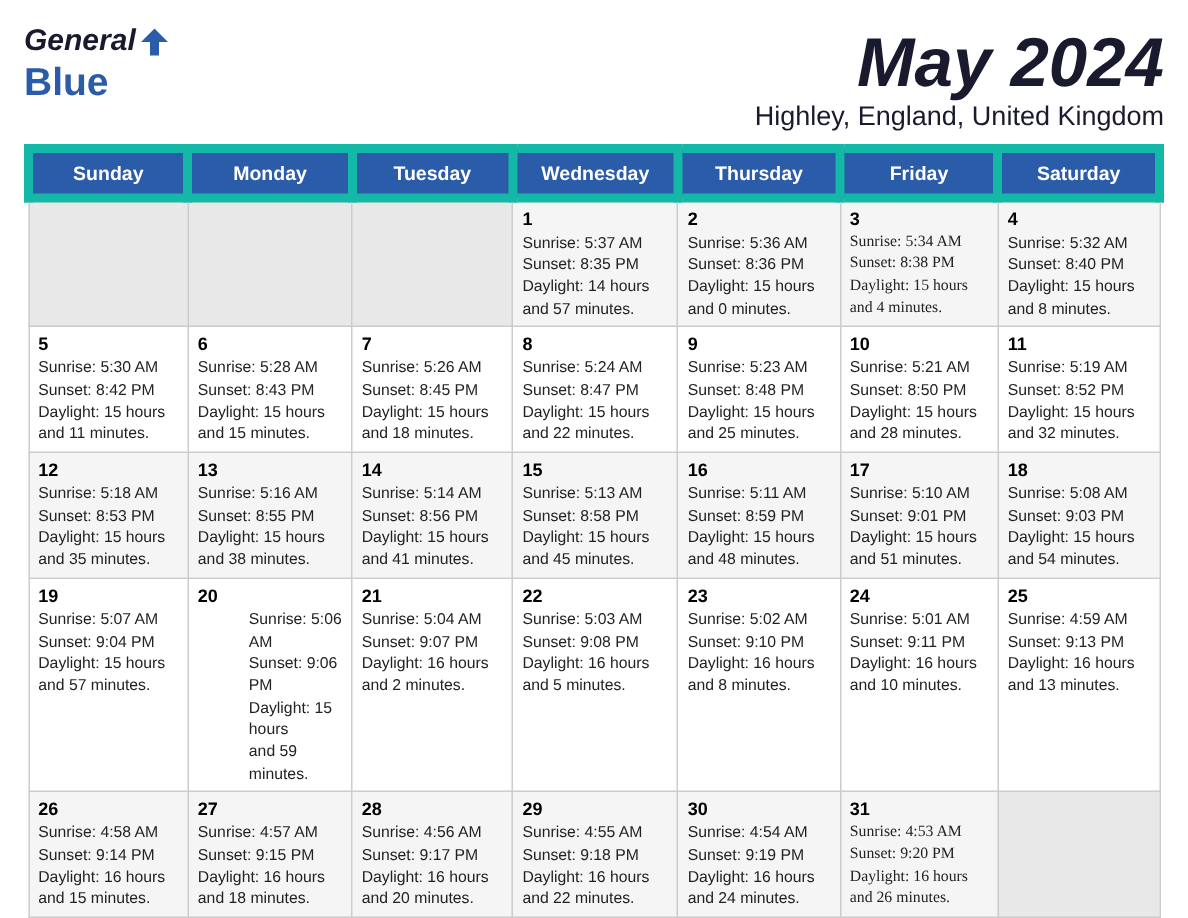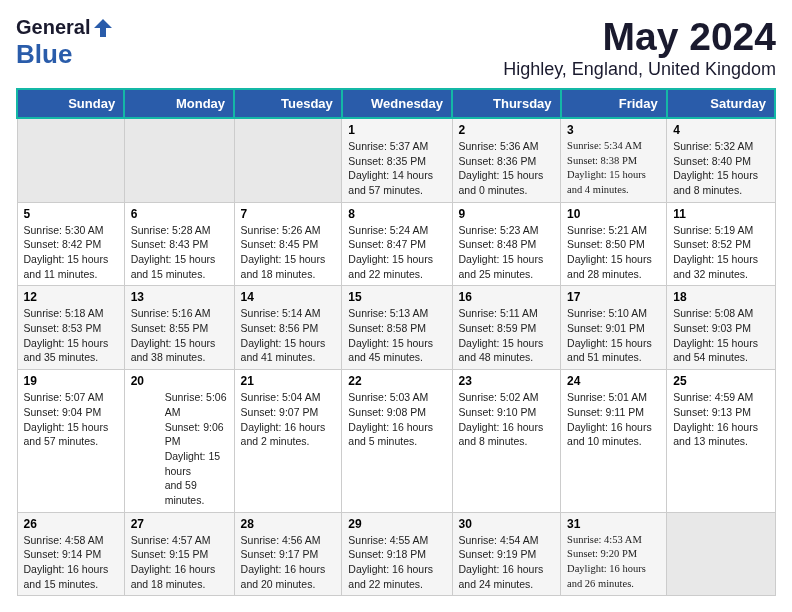--- a/index.html
+++ b/index.html
@@ -18,59 +18,61 @@
     }
     .logo {
       display: flex;
       flex-direction: column;
       align-items: flex-start;
     }
     .logo-text {
       display: flex;
       align-items: center;
       gap: 2px;
+      font-style: italic;
     }
     .logo-general {
       font-size: 20px;
       font-weight: bold;
       color: #1a1a2e;
     }
     .logo-blue {
       font-size: 26px;
       font-weight: bold;
       color: #2a5caa;
     }
     .title-area {
       text-align: right;
     }
     .month-title {
-      font-size: 39px;
+      font-size: 46px;
       font-weight: bold;
       color: #1a1a2e;
       line-height: 1.1;
+      font-style: italic;
     }
     .location {
       font-size: 18px;
       color: #1a1a2e;
       font-weight: normal;
       margin-left: 18px;
     }
     table {
       width: 100%;
       border-collapse: collapse;
       font-size: 11px;
     }
     thead tr th {
       background-color: #2a5caa;
       color: #fff;
-      text-align: right;
+      text-align: center;
       padding: 6px 8px;
       font-size: 13px;
       font-weight: bold;
-      border: 2px solid #14b8a6;
+      border: 6px solid #14b8a6;
     }
     tbody tr td {
       border: 1px solid #ccc;
       vertical-align: top;
       padding: 4px 6px;
       min-height: 70px;
       width: 113px;
     }
     tbody tr:nth-child(odd) td {
       background-color: #f5f5f5;

